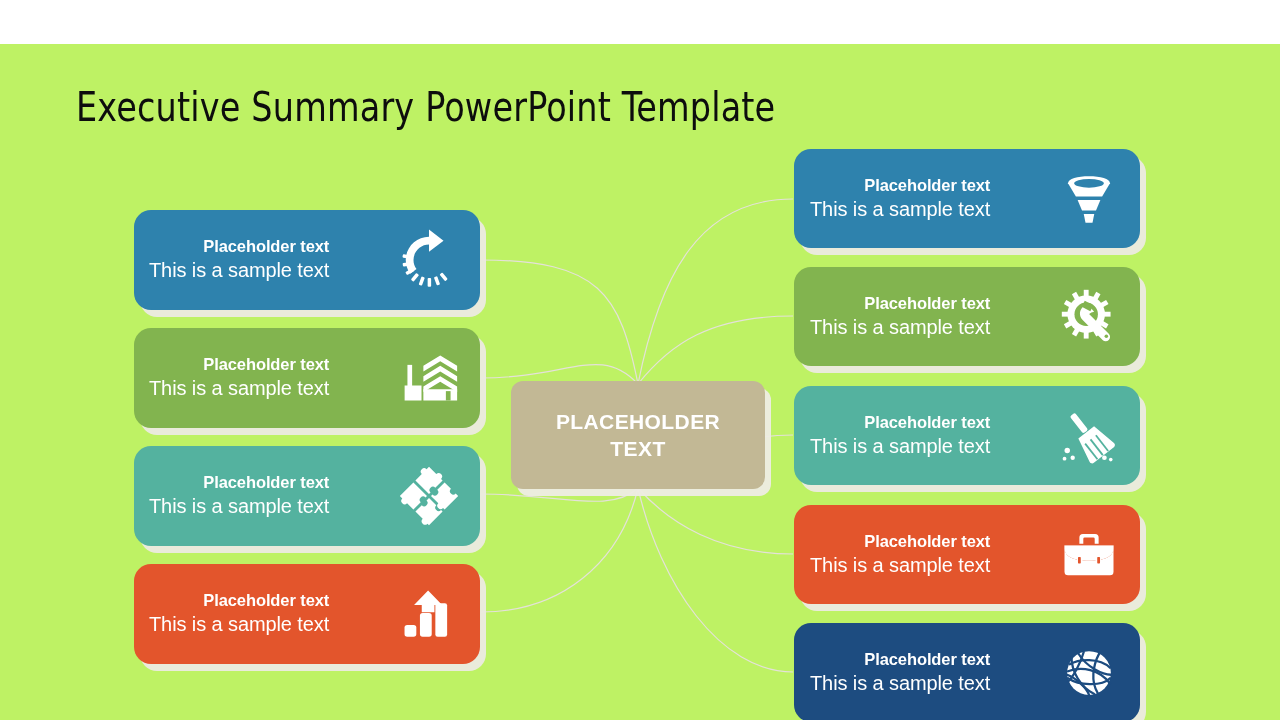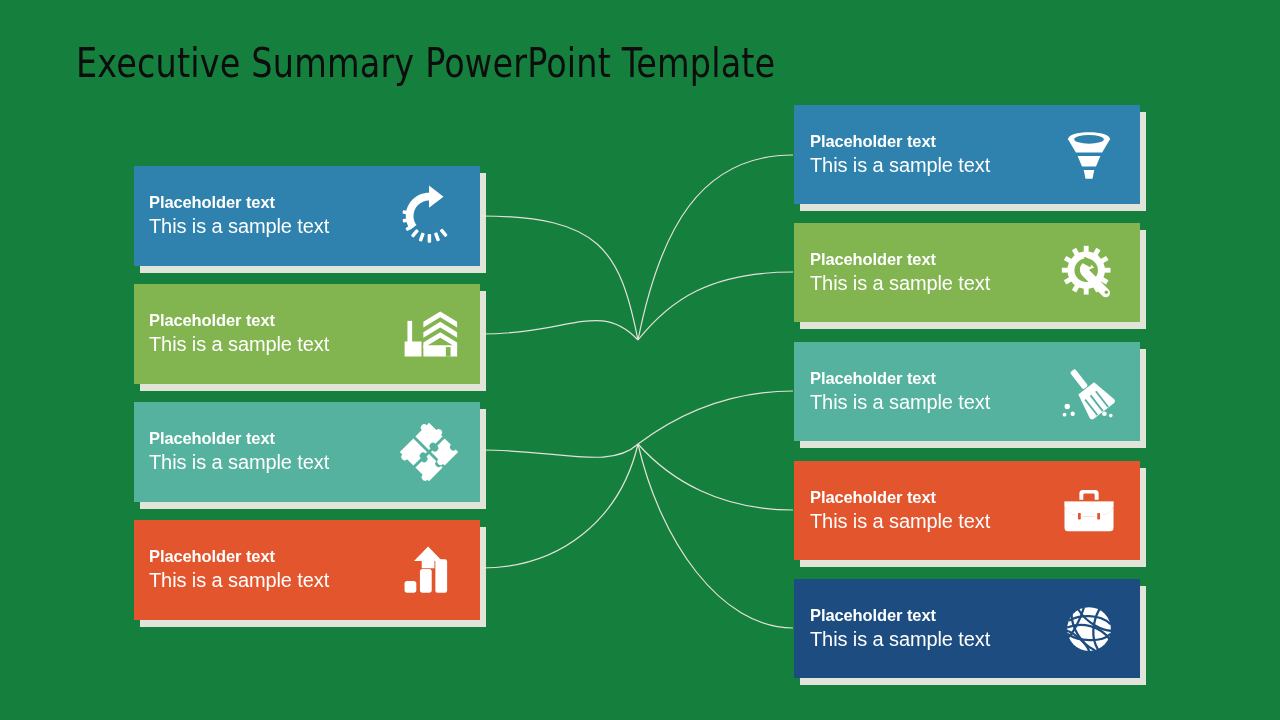--- a/index.html
+++ b/index.html
@@ -12,21 +12,22 @@
     height: 720px;
     position: relative;
     overflow: hidden;
     font-family: "Liberation Sans", sans-serif;
     -webkit-font-smoothing: antialiased;
   }
 
   .slide {
     position: absolute;
     inset: 0;
-    background: #15803d;
+    background: #bef264;
+    margin-top: 44px;
   }
 
   
   .slide-title {
     position: absolute;
     left: 76px;
     top: 40px;
     font-family: "DejaVu Sans Condensed", "Liberation Sans", sans-serif;
     font-size: 40px;
     font-weight: 300;
@@ -47,24 +48,25 @@
   }
   .connectors path {
     fill: none;
     stroke: #e4e1d9;
     stroke-width: 1.2;
   }
 
   
   .card {
     position: absolute;
-    border-radius: 0;
+    border-radius: 17px;
     box-shadow: 6px 7px 0 0 rgba(236, 234, 226, 0.95);
     box-sizing: border-box;
     overflow: hidden;
+    text-align: right;
   }
   .card-text {
     position: absolute;
     left: 16px;
     top: 50%;
     transform: translateY(-50%);
     color: #ffffff;
   }
   .card-title {
     font-size: 16.5px;
@@ -228,20 +230,26 @@
         <g fill="#ffffff">
           <rect x="5" y="44" width="13" height="13" rx="3"></rect>
           <rect x="22" y="31" width="13" height="26" rx="3"></rect>
           <rect x="39" y="20" width="13" height="37" rx="2.5"></rect>
           <path d="M45.5 6 L61 22 H52.5 V30 H38.5 V22 H30 z" transform="translate(-14.5 0)"></path>
         </g>
       </svg>
     </div>
   </div>
 
+  <div class="center-box" style="background: rgb(194, 184, 149);">
+    <div class="center-text">
+      <span>PLACEHOLDER</span><br>
+      <span>TEXT</span>
+    </div>
+  </div>
 
   <div class="card right-card rc1" style="background:#2e82ad">
     <div class="card-text">
       <div class="card-title">Placeholder text</div>
       <div class="card-sub">This is a sample text</div>
     </div>
     <div class="card-icon">
       <svg viewBox="0 0 64 64" width="56" height="56">
         <g fill="#ffffff">
           <path d="M8 14 C8 9 19 6 32 6 C45 6 56 9 56 14 L47 29 H17 z"></path>

